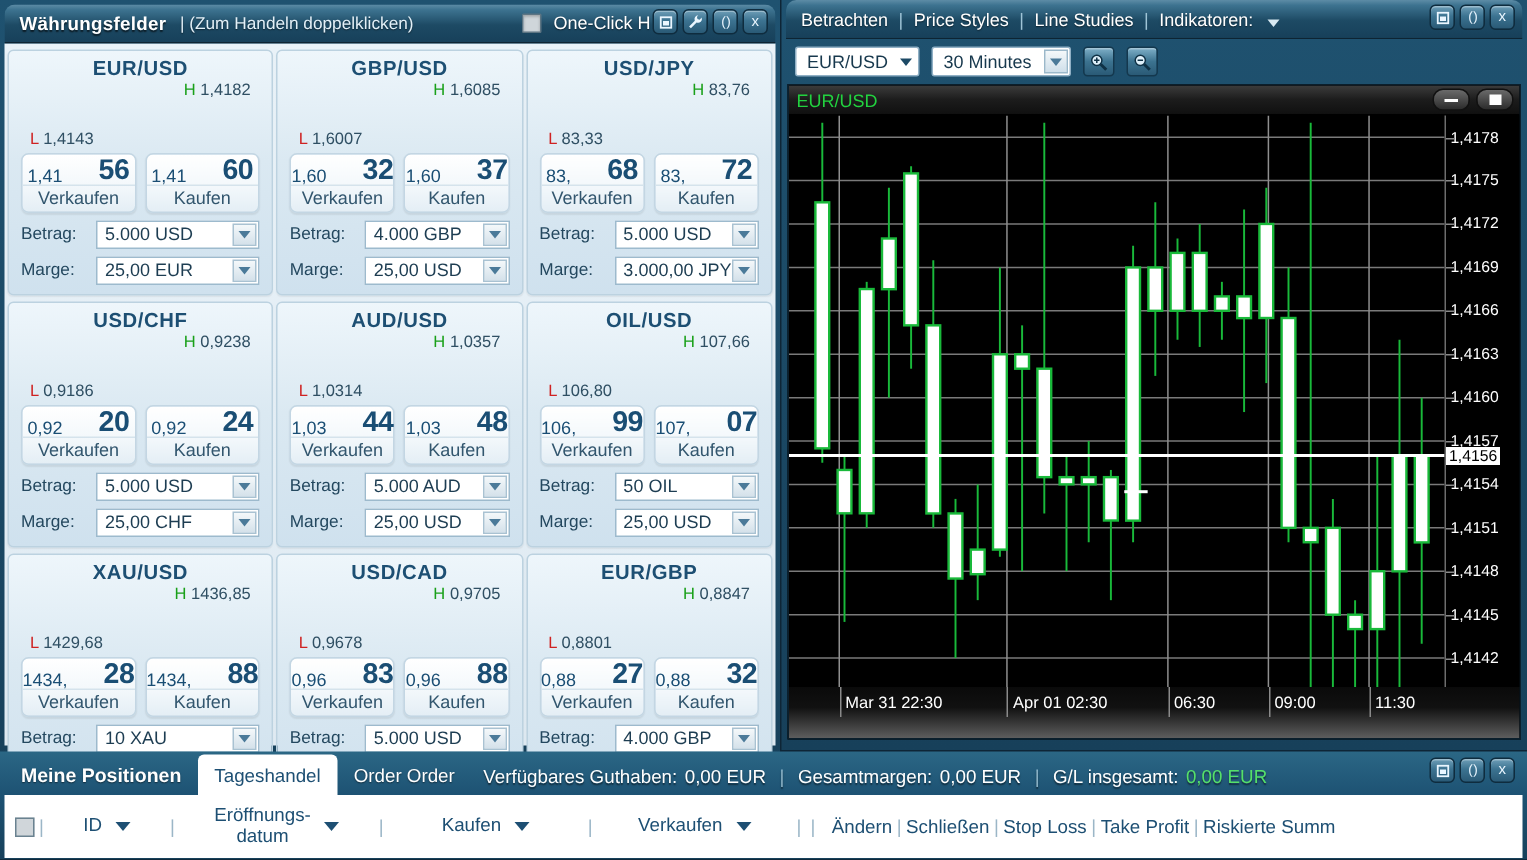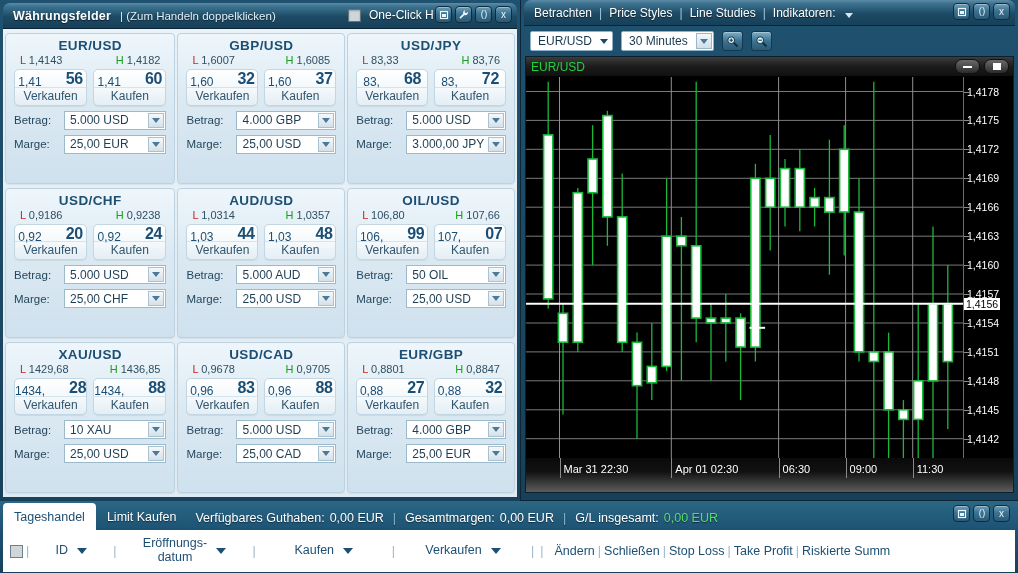--- a/index.html
+++ b/index.html
@@ -73,35 +73,35 @@
     border-radius: 4px;
     padding: 4px 8px 6px 8px;
     display: flex; flex-direction: column;
     box-shadow: 0 1px 1px rgba(0,0,0,.06);
   }
   .pair {
     text-align: center; color: #1d4f73; font-weight: bold;
     font-size: 13.5px; letter-spacing: .4px; margin-bottom: 1px;
   }
   .hilo { display: flex; justify-content: space-between; font-size: 11px; padding: 0 6px 2px 6px; }
-  .hilo .lo { color: #2f4f63; }
+  .hilo .lo { color: #2f4f63; margin-top: 33px; }
   .hilo .hi { color: #2f4f63; }
   .hilo .lo b { color: #cf2222; font-weight: normal; }
   .hilo .hi b { color: #19a019; font-weight: normal; }
   .quotes { display: flex; gap: 6px; margin-top: 1px; }
   .q {
     flex: 1;
     background: linear-gradient(to bottom, #ffffff 0%, #f3f8fb 55%, #e4eef5 100%);
     border: 1px solid #c3d6e3; border-radius: 5px;
     padding: 1px 0 2px 0; text-align: center;
     box-shadow: 0 1px 1px rgba(0,0,0,.07);
   }
   .q .px { color: #1a4e74; white-space: nowrap; line-height: 1.05; }
   .q .px .small { font-size: 12px; vertical-align: baseline; position: relative; top: 2px; }
-  .q .px .big { font-size: 16px; font-weight: bold; letter-spacing: -.3px; margin-left: 24px; }
+  .q .px .big { font-size: 19px; font-weight: bold; letter-spacing: -.3px; margin-left: 24px; }
   .q .act {
     font-size: 12px; color: #32566e; margin-top: -1px;
     border-top: 1px solid #d5e3ec; padding-top: 1px;
   }
   .frow { display: flex; align-items: center; margin-top: 5px; }
   .frow .flabel { font-size: 11.5px; color: #24485f; width: 50px; }
   .sel {
     flex: 1; height: 19px;
     background: #ffffff; border: 1px solid #9dbacd;
     display: flex; align-items: center; position: relative;
@@ -768,22 +768,23 @@
           <div class="pt" style="top: 332.8px;"></div>
           <div class="pl" style="top: 361.7px;">1,4142</div>
           <div class="pt" style="top: 361.7px;"></div>
           <div class="plabel-cur" style="top: 226.7px;">1,4156</div>
         </div>
     </div>
   </div>
 
   <div class="bottom">
     <div class="btabs">
+      <div class="btab bold">Meine Positionen</div>
       <div class="btab active">Tageshandel</div>
-      <div class="btab">Limit Kaufen</div>
+      <div class="btab">Order Order</div>
       <div class="bstatus" style="margin-left:8px;margin-bottom:5px;">
         <span>Verfügbares Guthaben:</span>
         <span style="margin-left:5px;">0,00 EUR</span>
         <span class="vsep">|</span>
         <span>Gesamtmargen:</span>
         <span style="margin-left:5px;">0,00 EUR</span>
         <span class="vsep">|</span>
         <span>G/L insgesamt:</span>
         <span class="green" style="margin-left:5px;">0,00 EUR</span>
       </div>

